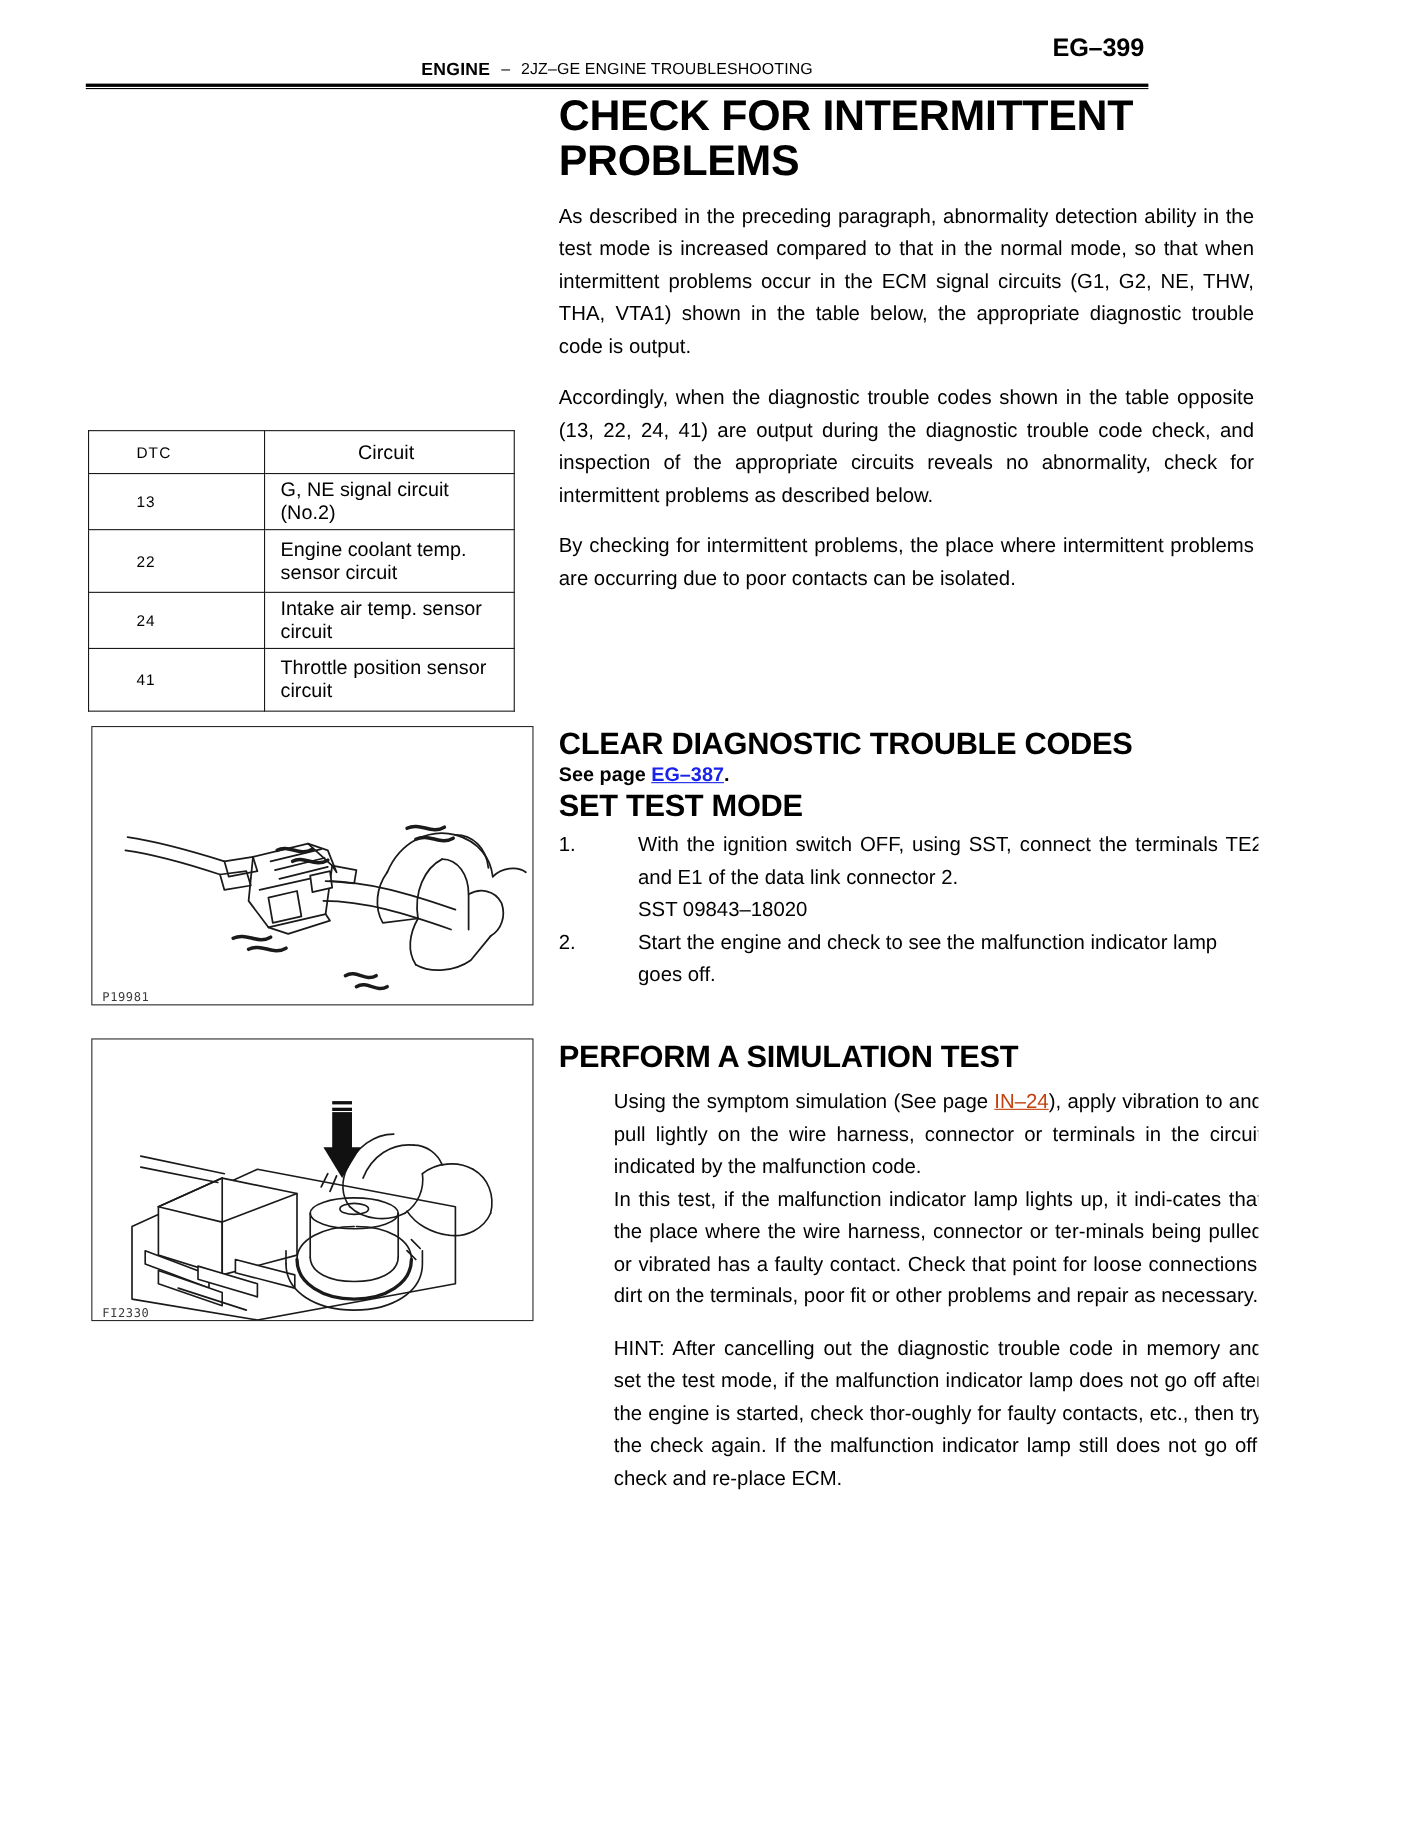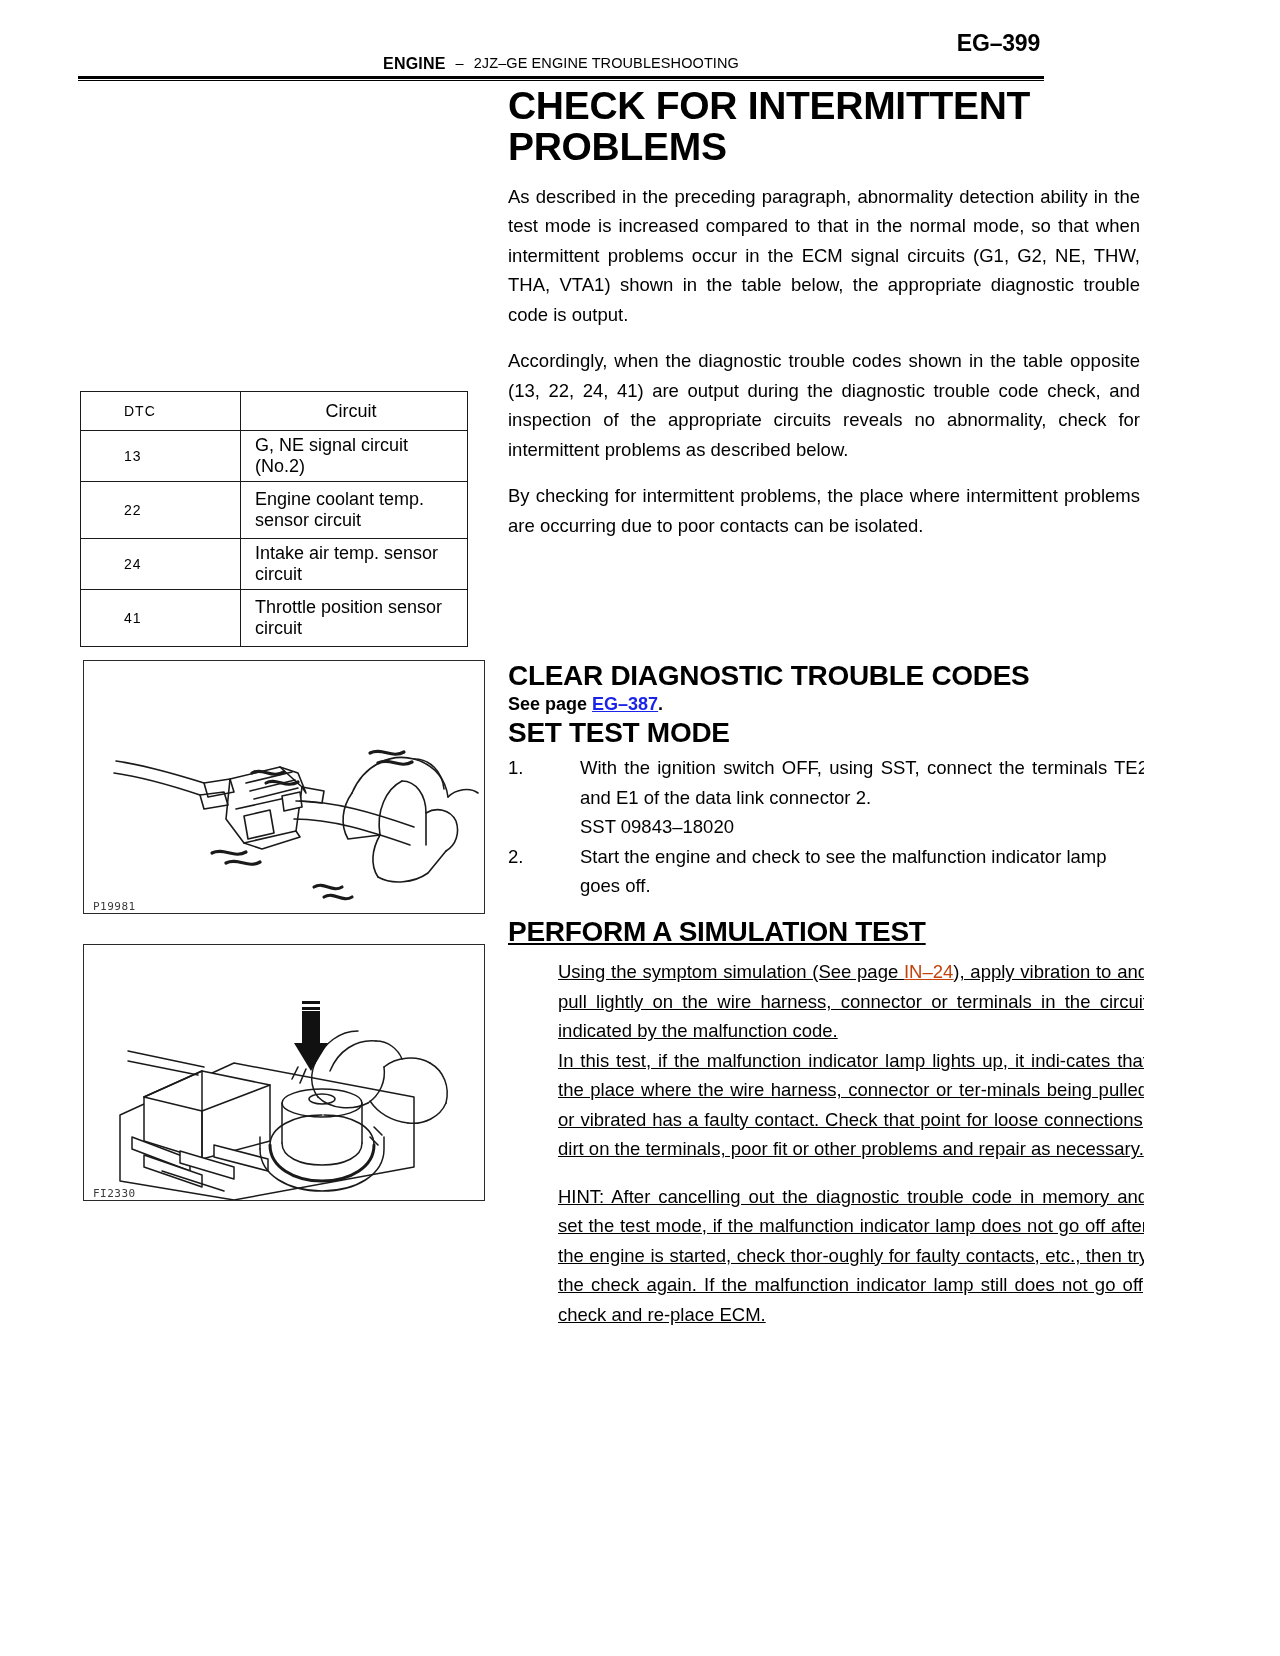--- a/index.html
+++ b/index.html
@@ -208,23 +208,22 @@
     top: 0;
     width: 30px;
     text-align: left;
     font-size: 18.5px;
   }
   .step-justify { text-align: justify; text-justify: inter-word; }
 
   .sec-sim {
     position: absolute;
     left: 508px;
-    top: 916px;
+    top: 945px;
     width: 640px;
-    text-decoration: underline;
   }
   .sim-body {
     padding-left: 50px;
     margin-top: 10px;
   }
   .sim-body p {
     font-size: 18.5px;
     line-height: 29.5px;
     margin: 0;
     text-align: justify;

